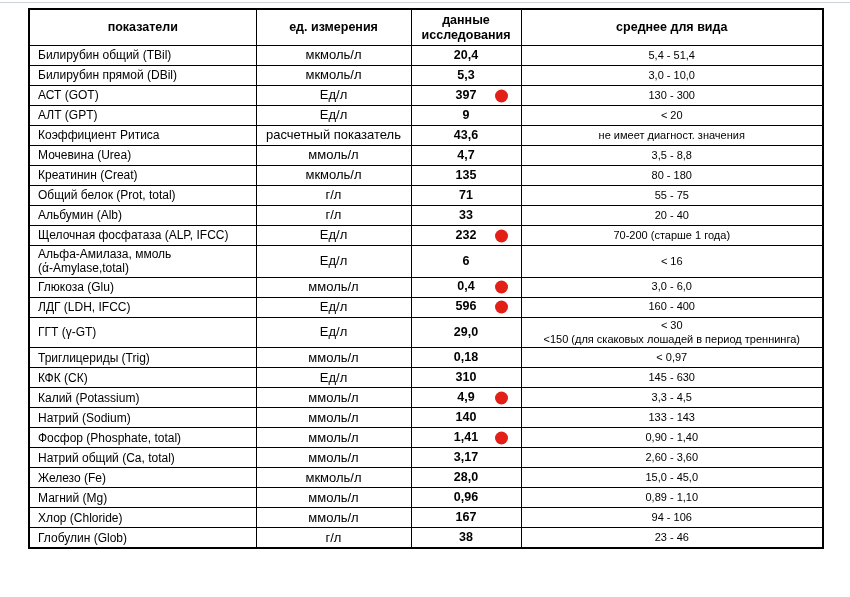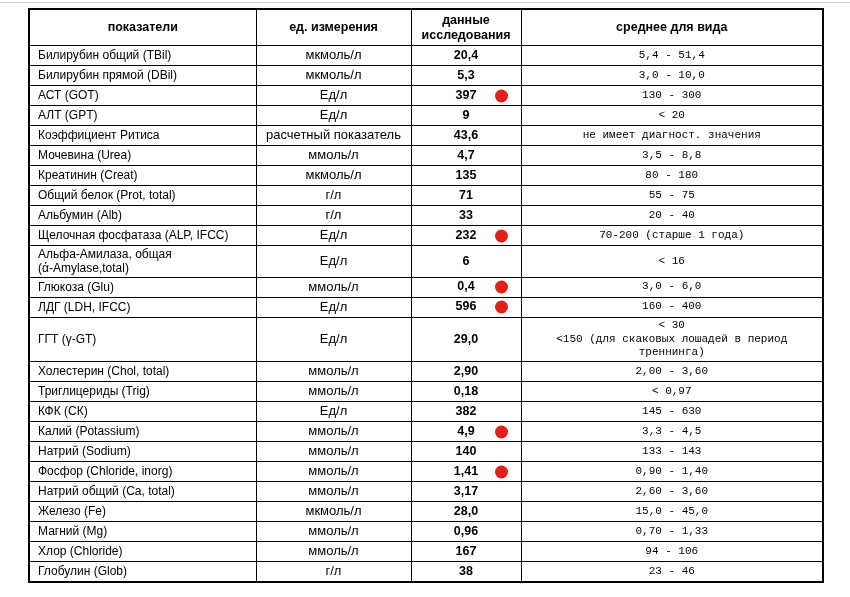--- a/index.html
+++ b/index.html
@@ -20,21 +20,21 @@
   th{
     font-weight:bold;font-size:12.5px;text-align:center;
     height:33px;line-height:1.2;white-space:pre-line;padding:1px 2px;
   }
   td{height:17px;font-size:11px;text-align:center;line-height:1.25;padding:1px 2px;}
   td.c-name{
     text-align:left;padding-left:8px;font-size:12px;white-space:pre-line;line-height:1.2;
   }
   td.c-unit{font-size:13px;}
   td.c-value{font-weight:bold;font-size:12.5px;position:relative;margin-top:12px;}
-  td.c-ref{font-size:11px;white-space:pre-line;font-family:Liberation Mono, monospace;}
+  td.c-ref{font-size:11px;white-space:pre-line;}
   .dot{
     position:absolute;right:13px;top:50%;transform:translateY(-50%);
     width:13px;height:13px;border-radius:50%;display:inline-block;
   }
 </style>
 </head>
 <body>
 
 <div class="top-hairline"></div>
 
@@ -109,21 +109,21 @@
         <td class="c-value">33</td>
         <td class="c-ref">20 - 40</td>
       </tr>
       <tr>
         <td class="c-name">Щелочная фосфатаза (ALP, IFCC)</td>
         <td class="c-unit">Ед/л</td>
         <td class="c-value">232<span class="dot" style="background: rgb(227, 32, 23);"></span></td>
         <td class="c-ref">70-200 (старше 1 года)</td>
       </tr>
       <tr>
-        <td class="c-name">Альфа-Амилаза, общая
+        <td class="c-name">Альфа-Амилаза, ммоль
 (ά-Amylase,total)</td>
         <td class="c-unit">Ед/л</td>
         <td class="c-value">6</td>
         <td class="c-ref">&lt; 16</td>
       </tr>
       <tr>
         <td class="c-name">Глюкоза (Glu)</td>
         <td class="c-unit">ммоль/л</td>
         <td class="c-value">0,4<span class="dot" style="background: rgb(227, 32, 23);"></span></td>
         <td class="c-ref">3,0 - 6,0</td>
@@ -135,72 +135,66 @@
         <td class="c-ref">160 - 400</td>
       </tr>
       <tr>
         <td class="c-name">ГГТ (γ-GT)</td>
         <td class="c-unit">Ед/л</td>
         <td class="c-value">29,0</td>
         <td class="c-ref">&lt; 30
 &lt;150 (для скаковых лошадей в период треннинга)</td>
       </tr>
       <tr>
-        <td class="c-name">Холестерин (Chol, total)</td>
-        <td class="c-unit">ммоль/л</td>
-        <td class="c-value">2,90</td>
-        <td class="c-ref">2,00 - 3,60</td>
-      </tr>
-      <tr>
         <td class="c-name">Триглицериды (Trig)</td>
         <td class="c-unit">ммоль/л</td>
         <td class="c-value">0,18</td>
         <td class="c-ref">&lt; 0,97</td>
       </tr>
       <tr>
         <td class="c-name">КФК (СК)</td>
         <td class="c-unit">Ед/л</td>
-        <td class="c-value">382</td>
+        <td class="c-value">310</td>
         <td class="c-ref">145 - 630</td>
       </tr>
       <tr>
         <td class="c-name">Калий (Potassium)</td>
         <td class="c-unit">ммоль/л</td>
         <td class="c-value">4,9<span class="dot" style="background: rgb(227, 32, 23);"></span></td>
         <td class="c-ref">3,3 - 4,5</td>
       </tr>
       <tr>
         <td class="c-name">Натрий (Sodium)</td>
         <td class="c-unit">ммоль/л</td>
         <td class="c-value">140</td>
         <td class="c-ref">133 - 143</td>
       </tr>
       <tr>
-        <td class="c-name">Фосфор (Chloride, inorg)</td>
+        <td class="c-name">Фосфор (Phosphate, total)</td>
         <td class="c-unit">ммоль/л</td>
         <td class="c-value">1,41<span class="dot" style="background: rgb(227, 32, 23);"></span></td>
         <td class="c-ref">0,90 - 1,40</td>
       </tr>
       <tr>
         <td class="c-name">Натрий общий (Ca, total)</td>
         <td class="c-unit">ммоль/л</td>
         <td class="c-value">3,17</td>
         <td class="c-ref">2,60 - 3,60</td>
       </tr>
       <tr>
         <td class="c-name">Железо (Fe)</td>
         <td class="c-unit">мкмоль/л</td>
         <td class="c-value">28,0</td>
         <td class="c-ref">15,0 - 45,0</td>
       </tr>
       <tr>
         <td class="c-name">Магний (Mg)</td>
         <td class="c-unit">ммоль/л</td>
         <td class="c-value">0,96</td>
-        <td class="c-ref">0,70 - 1,33</td>
+        <td class="c-ref">0,89 - 1,10</td>
       </tr>
       <tr>
         <td class="c-name">Хлор (Chloride)</td>
         <td class="c-unit">ммоль/л</td>
         <td class="c-value">167</td>
         <td class="c-ref">94 - 106</td>
       </tr>
       <tr>
         <td class="c-name">Глобулин (Glob)</td>
         <td class="c-unit">г/л</td>

